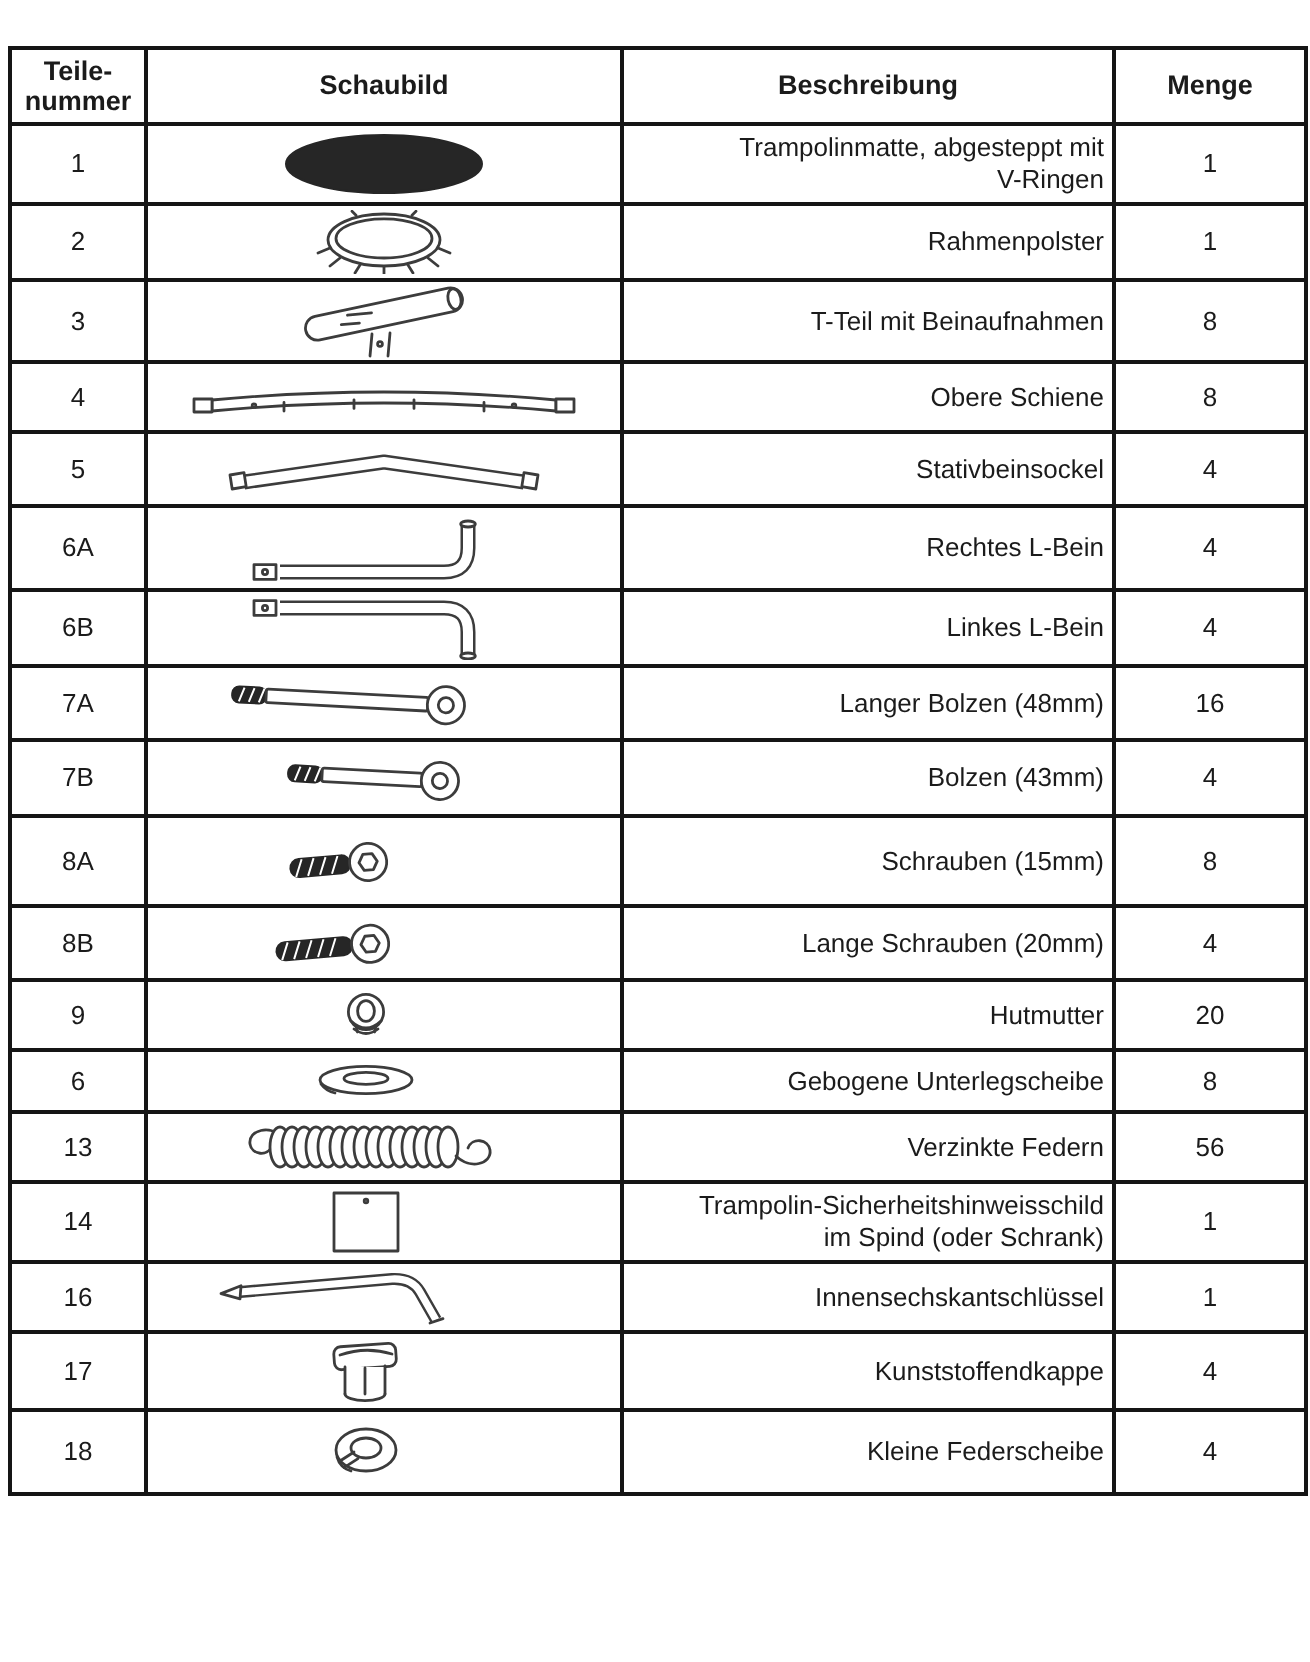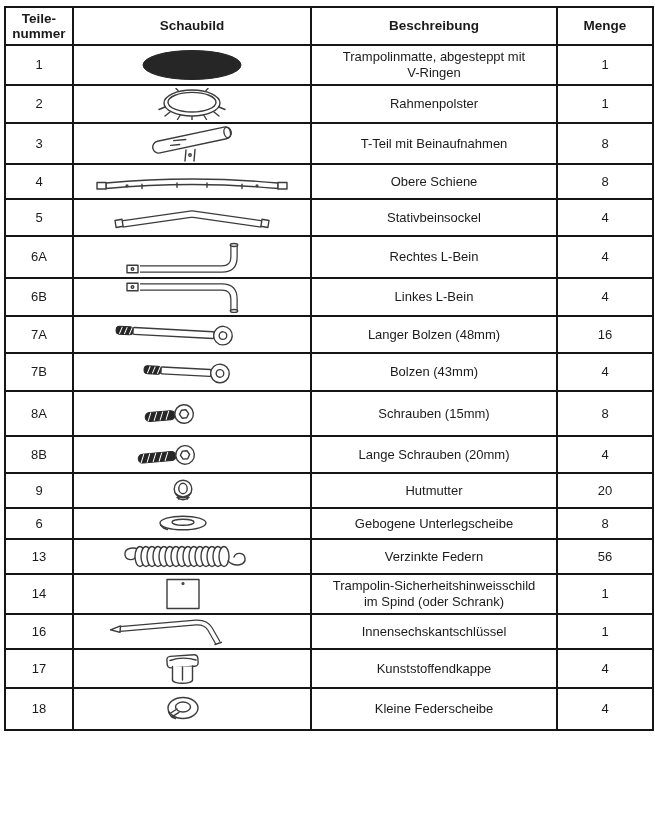--- a/index.html
+++ b/index.html
@@ -1,22 +1,22 @@
 <!DOCTYPE html>
 <html><head>
 <meta charset="utf-8">
 <style>
   html,body { margin:0; padding:0; background:#ffffff; }
   body { width:655px; height:831px; font-family:"Liberation Sans",sans-serif; color:#1b1b1b; }
-  .wrap { padding:6px 0 0 4px; }
+  .wrap { padding:6px 0 0 4px;margin-top:17px; }
   table { border-collapse:collapse; table-layout:fixed; width:648px; }
   th, td { border:2px solid #151515; text-align:center; vertical-align:middle; padding:1px 4px; overflow:hidden; }
   th { font-size:13.5px; font-weight:bold; line-height:1.12; white-space:pre-line; }
   td { font-size:13px; line-height:1.22; }
-  td.desc { white-space:pre-line; }
+  td.desc { white-space:pre-line;text-align:right; }
   td.pic { padding:0; }
   svg { display:block; margin:0 auto; }
   .s  { fill:none; stroke:#3c3c3c; stroke-width:1.4; stroke-linecap:round; stroke-linejoin:round; }
   .sw { fill:#ffffff; stroke:#3c3c3c; stroke-width:1.4; stroke-linejoin:round; }
   .dk { fill:#262626; stroke:#262626; stroke-width:1; }
   .to { fill:none; stroke:#3c3c3c; stroke-linejoin:round; stroke-linecap:butt; }
   .ti { fill:none; stroke:#ffffff; stroke-linejoin:round; stroke-linecap:butt; }
   .wt { fill:none; stroke:#ffffff; stroke-width:1; }
 </style>
 </head>

